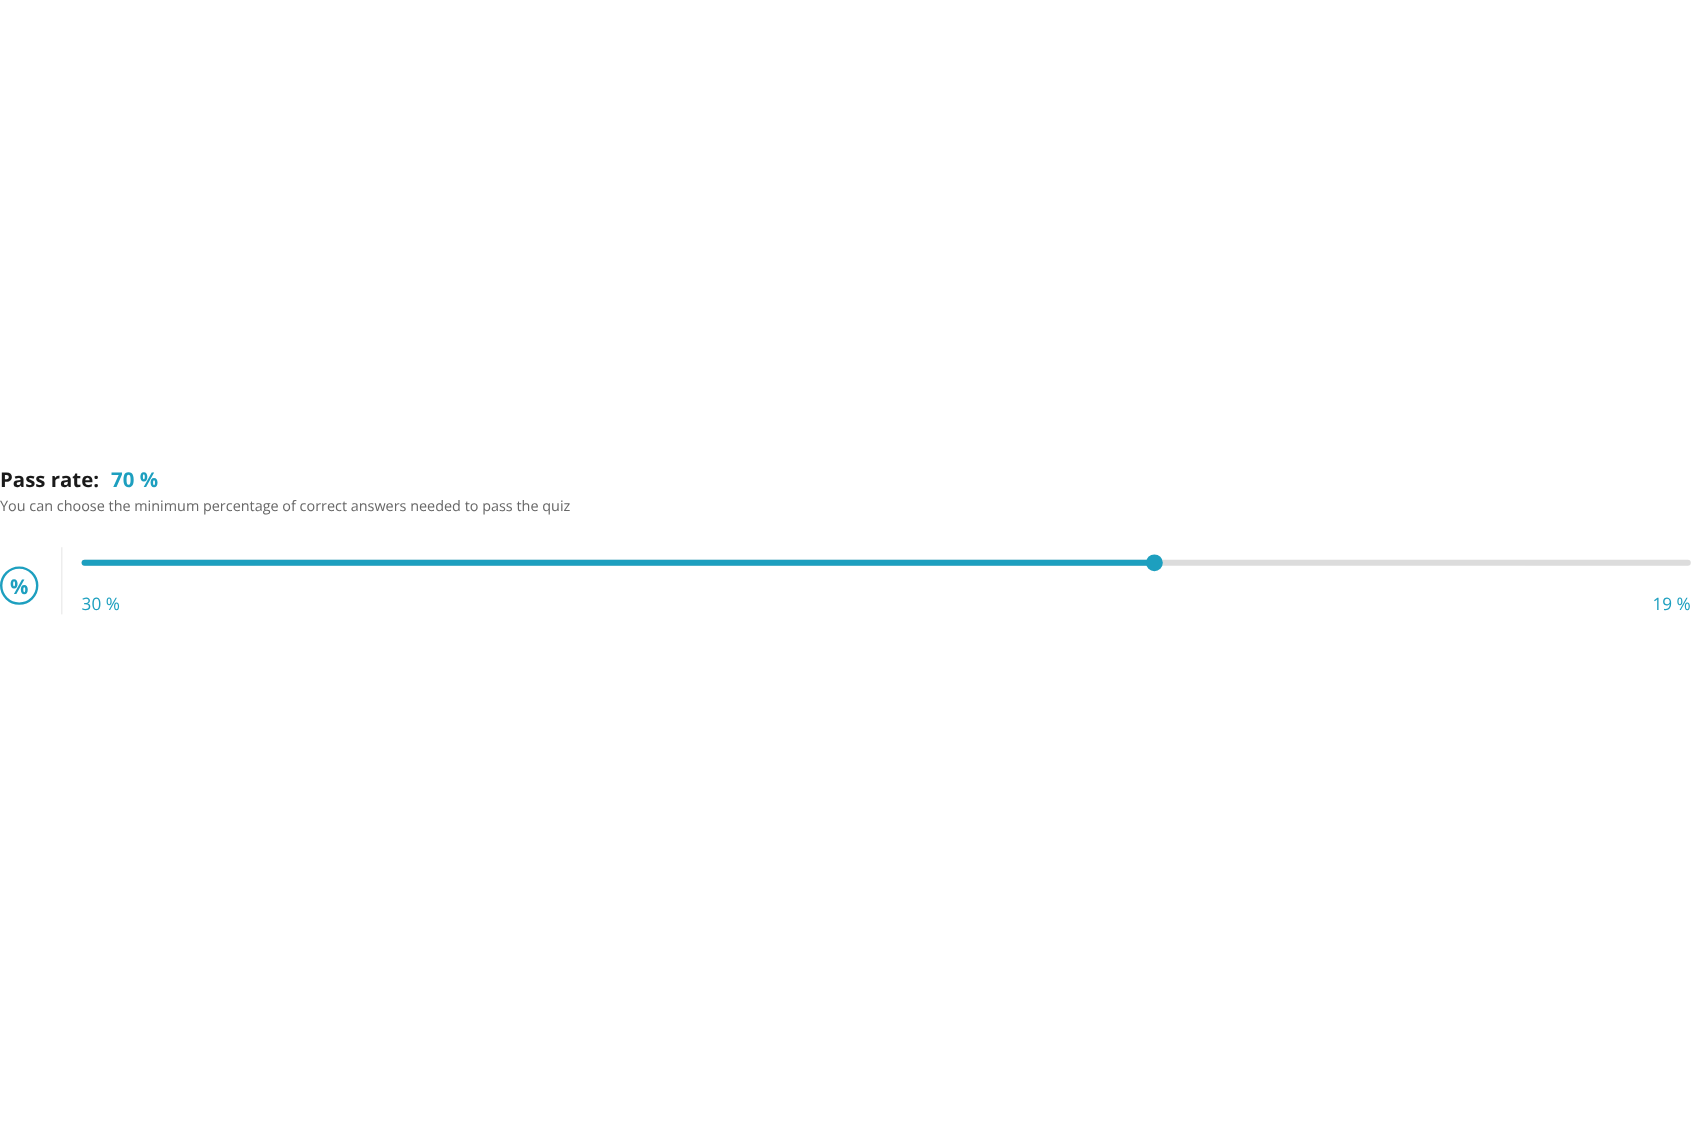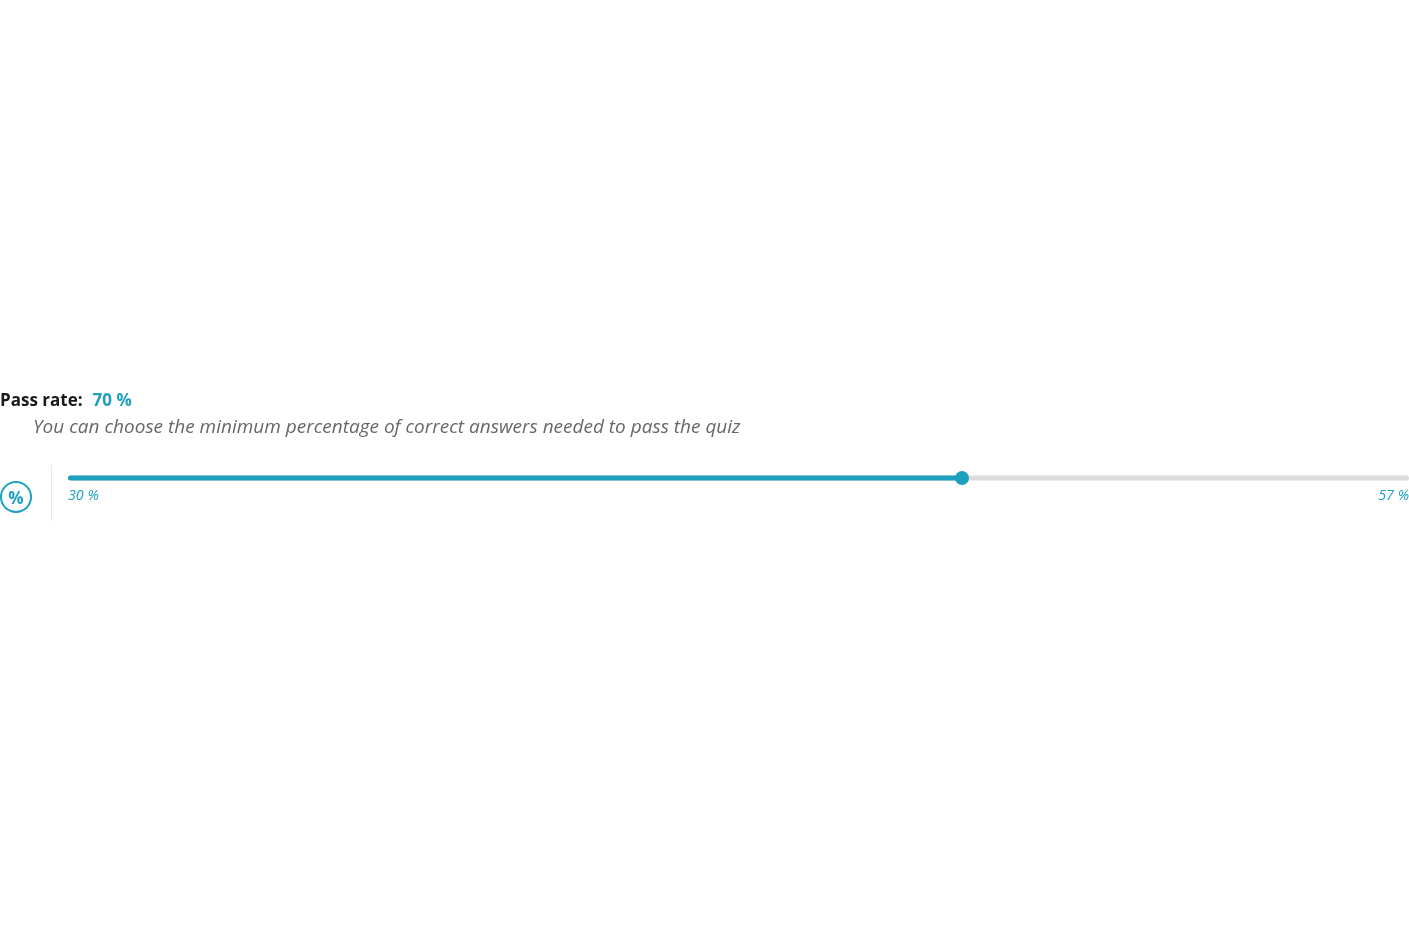--- a/index.html
+++ b/index.html
@@ -30,25 +30,23 @@
     font-weight: 700;
     font-size: 17px;
     color: #1a1a1a;
   }
   .value {
     font-weight: 700;
     font-size: 17px;
     color: #1d9fbf;
   }
   .description {
-    font-style: italic;
-    font-size: 19px;
+    font-size: 12px;
     color: #676767;
     margin-bottom: 26px;
-    padding-left: 33px;
   }
   .slider-row {
     display: flex;
     align-items: flex-start;
   }
   .icon-wrap {
     width: 52px;
     display: flex;
     justify-content: flex-start;
     align-items: center;
@@ -101,21 +99,21 @@
     width: 14px;
     height: 14px;
     border-radius: 50%;
     background: #1d9fbf;
     transform: translate(-50%, -50%);
     cursor: pointer;
   }
   .range-labels {
     display: flex;
     justify-content: space-between;
-    font-style: italic;
+    margin-top: 18px;
     font-size: 14.3px;
     color: #1d9fbf;
   }
 </style>
 </head>
 <body>
 
 <div class="content">
   <div class="header-line">
     <span class="label">Pass rate:</span>
@@ -130,17 +128,17 @@
       </div>
     </div>
     <div class="slider-area">
       <div class="slider-track-wrap" id="slider">
         <div class="track track-bg"></div>
         <div class="track track-fill" id="track-fill" style="width: 66.6667%;"></div>
         <div class="thumb" id="thumb" style="left: 66.6667%;"></div>
       </div>
       <div class="range-labels">
         <span>30 %</span>
-        <span>57 %</span>
+        <span>19 %</span>
       </div>
     </div>
   </div>
 </div>
 
 </body></html>

